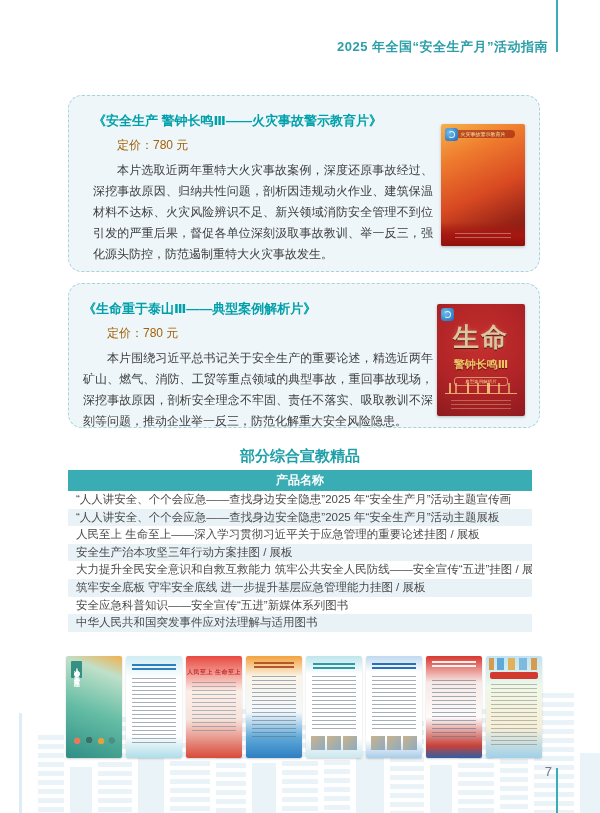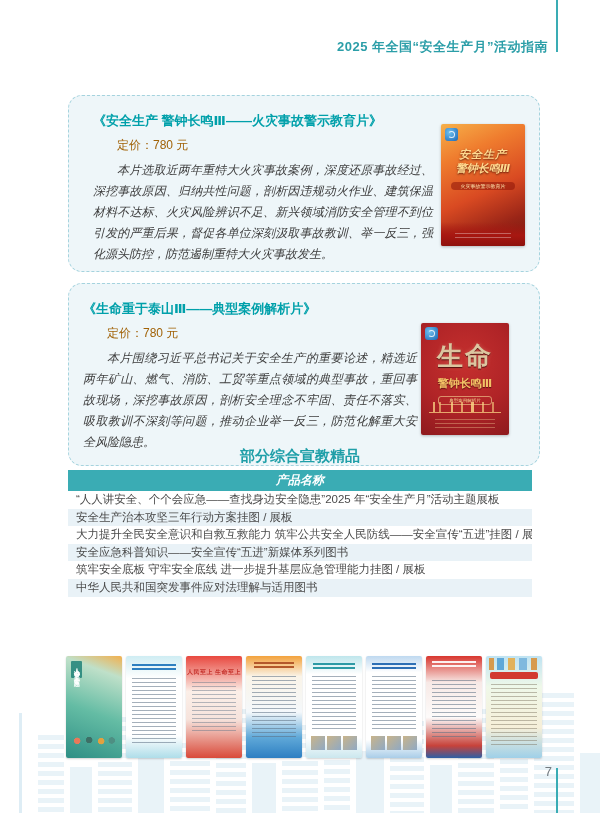--- a/index.html
+++ b/index.html
@@ -9,31 +9,31 @@
 
   
   .header-title { position:absolute; top:38px; right:52px; font-size:13px; font-weight:bold;
     color:#2B9EA8; letter-spacing:.5px; z-index:3; }
   .header-rule { position:absolute; top:0; left:556px; width:2px; height:52px; background:#3AACB4; z-index:3; }
 
   
   .card { position:absolute; left:68px; width:472px; background:#EEF6F9; border:1px dashed #A5D3DE;
     border-radius:14px; padding:16px 14px 12px 14px; display:flex; z-index:2; }
   .card-1 { top:95px; height:177px;padding-left:24px; }
-  .card-2 { top:283px; height:183px;align-items:center; }
+  .card-2 { top:283px; height:145px; }
   .card-text { width:352px; }
   .card-title { font-size:13px; font-weight:bold; color:#00A0AA; margin-bottom:7px; }
   .card-price { font-size:12px; color:#a16207; margin-left:2em; margin-bottom:6px; }
-  .card-desc { font-size:12px; color:#3D3D3D; line-height:1.76; text-align:justify; text-indent:2em;font-style:italic; }
+  .card-desc { font-size:12px; color:#3D3D3D; line-height:1.76; text-align:justify; text-indent:2em; }
 
   
   .cover { position:relative; border-radius:2px; overflow:hidden; box-shadow:0 1px 3px rgba(0,0,0,.25); flex:none; }
   .cover-fire { width:84px; height:122px; margin:12px 0 0 8px;
     background:linear-gradient(155deg,#f6b04a 0%,#ef7c2e 25%,#d94a22 55%,#9a2517 80%,#6e1a10 100%); }
-  .cover-life { width:88px; height:112px; margin:4px 16px 0 4px;
+  .cover-life { width:88px; height:112px; margin:4px 0 0 4px;
     background:radial-gradient(circle at 50% 35%, #c5302e 0%, #b02427 55%, #8e1a1e 100%); }
   .pub-logo { position:absolute; top:4px; left:4px; width:13px; height:13px; border-radius:3px;
     background:radial-gradient(circle at 35% 35%, #6fc0ef, #1a66b5); }
   .pub-logo::after { content:""; position:absolute; inset:3px; border:1.5px solid rgba(255,255,255,.85);
     border-left-color:transparent; border-radius:50%; }
   .cover-fire .c-title { margin-top:24px; text-align:center; font-weight:bold; font-style:italic;
     color:#FFD98F; text-shadow:0 1px 2px rgba(60,10,0,.8); line-height:1.25; }
   .cover-fire .c-title .l1 { display:block; font-size:11px; letter-spacing:1px; }
   .cover-fire .c-title .l2 { display:block; font-size:11px; letter-spacing:0; }
   .cover-fire .c-sub { margin:6px auto 0; width:64px; text-align:center; font-size:5px; color:#FFE9B0;
@@ -53,21 +53,21 @@
       linear-gradient(90deg, transparent 0 6%, rgba(250,210,130,.9) 6% 8%, transparent 8% 14%, rgba(250,210,130,.7) 14% 16%, transparent 16% 30%, rgba(250,210,130,.95) 30% 33%, transparent 33% 44%, rgba(250,210,130,.8) 44% 47%, transparent 47% 58%, rgba(250,210,130,1) 58% 62%, transparent 62% 74%, rgba(250,210,130,.8) 74% 77%, transparent 77% 88%, rgba(250,210,130,.7) 88% 90%, transparent 90% 100%) bottom/100% 100% no-repeat;
     border-bottom:1px solid rgba(250,210,130,.9); }
   .cover-life .credit-lines { bottom:6px; height:10px; opacity:.5;
     background:repeating-linear-gradient(180deg, rgba(250,220,160,.7) 0 1px, transparent 1px 4px); }
 
   
   .section-title { position:absolute; top:447px; left:68px; width:464px; text-align:center;
     font-size:15px; font-weight:bold; color:#1F9FA8; z-index:2; }
   .ptable { position:absolute; top:470px; left:68px; width:464px; z-index:2; }
   .thead { height:21px; line-height:21px; background:#3AACB4; color:#fff; font-size:12px;
-    font-weight:bold; text-align:center;font-style:italic; }
+    font-weight:bold; text-align:center; }
   .trow { height:17.6px; line-height:17.6px; font-size:11.5px; color:#4A4A4A; padding-left:8px;
     white-space:nowrap; overflow:hidden; }
   .trow:nth-child(odd) { background:#E9F2F7; }   
 
   
   .thumbs { position:absolute; top:656px; left:66px; width:476px; display:flex; gap:4px; z-index:2; }
   .thumb { width:56px; height:102px; border-radius:2px; box-shadow:0 1px 2px rgba(0,0,0,.18);
     position:relative; overflow:hidden; flex:none; }
   .fake-text { position:absolute; left:6px; right:6px;
     background:repeating-linear-gradient(180deg, rgba(90,110,130,.55) 0 1px, transparent 1px 4px); }
@@ -157,24 +157,20 @@
   <div class="header-rule"></div>
 
   <section class="card card-1">
     <div class="card-text">
       <h3 class="card-title">《安全生产 警钟长鸣Ⅲ——火灾事故警示教育片》</h3>
       <p class="card-price">定价：780 元</p>
       <p class="card-desc">本片选取近两年重特大火灾事故案例，深度还原事故经过、深挖事故原因、归纳共性问题，剖析因违规动火作业、建筑保温材料不达标、火灾风险辨识不足、新兴领域消防安全管理不到位引发的严重后果，督促各单位深刻汲取事故教训、举一反三，强化源头防控，防范遏制重特大火灾事故发生。</p>
     </div>
     <div class="cover cover-fire">
       <span class="pub-logo"></span>
-      <div class="c-title">
-        <span class="l1">安全生产</span>
-        <span class="l2">警钟长鸣Ⅲ</span>
-      </div>
       <div class="c-sub">火灾事故警示教育片</div>
       <div class="c-foot"></div>
       <div class="credit-lines"></div>
     </div>
   </section>
 
   <section class="card card-2">
     <div class="card-text">
       <h3 class="card-title">《生命重于泰山Ⅲ——典型案例解析片》</h3>
       <p class="card-price">定价：780 元</p>
@@ -187,25 +183,27 @@
       <div class="c-tag">典型案例解析片</div>
       <div class="c-skyline"></div>
       <div class="credit-lines"></div>
     </div>
   </section>
 
   <h2 class="section-title">部分综合宣教精品</h2>
 
   <div class="ptable">
     <div class="thead">产品名称</div>
+    <div class="trow">“人人讲安全、个个会应急——查找身边安全隐患”2025 年“安全生产月”活动主题宣传画</div>
     <div class="trow">“人人讲安全、个个会应急——查找身边安全隐患”2025 年“安全生产月”活动主题展板</div>
+    <div class="trow">人民至上 生命至上——深入学习贯彻习近平关于应急管理的重要论述挂图 / 展板</div>
     <div class="trow">安全生产治本攻坚三年行动方案挂图 / 展板</div>
     <div class="trow">大力提升全民安全意识和自救互救能力 筑牢公共安全人民防线——安全宣传“五进”挂图 / 展板</div>
+    <div class="trow">筑牢安全底板 守牢安全底线 进一步提升基层应急管理能力挂图 / 展板</div>
     <div class="trow">安全应急科普知识——安全宣传“五进”新媒体系列图书</div>
-    <div class="trow">筑牢安全底板 守牢安全底线 进一步提升基层应急管理能力挂图 / 展板</div>
     <div class="trow">中华人民共和国突发事件应对法理解与适用图书</div>
   </div>
 
   <div class="thumbs">
     <div class="thumb t1">
       <span class="vlabel">人人讲安全 个个会应急</span>
       <div class="figs"></div>
     </div>
     <div class="thumb t2">
       <div class="head"></div>

